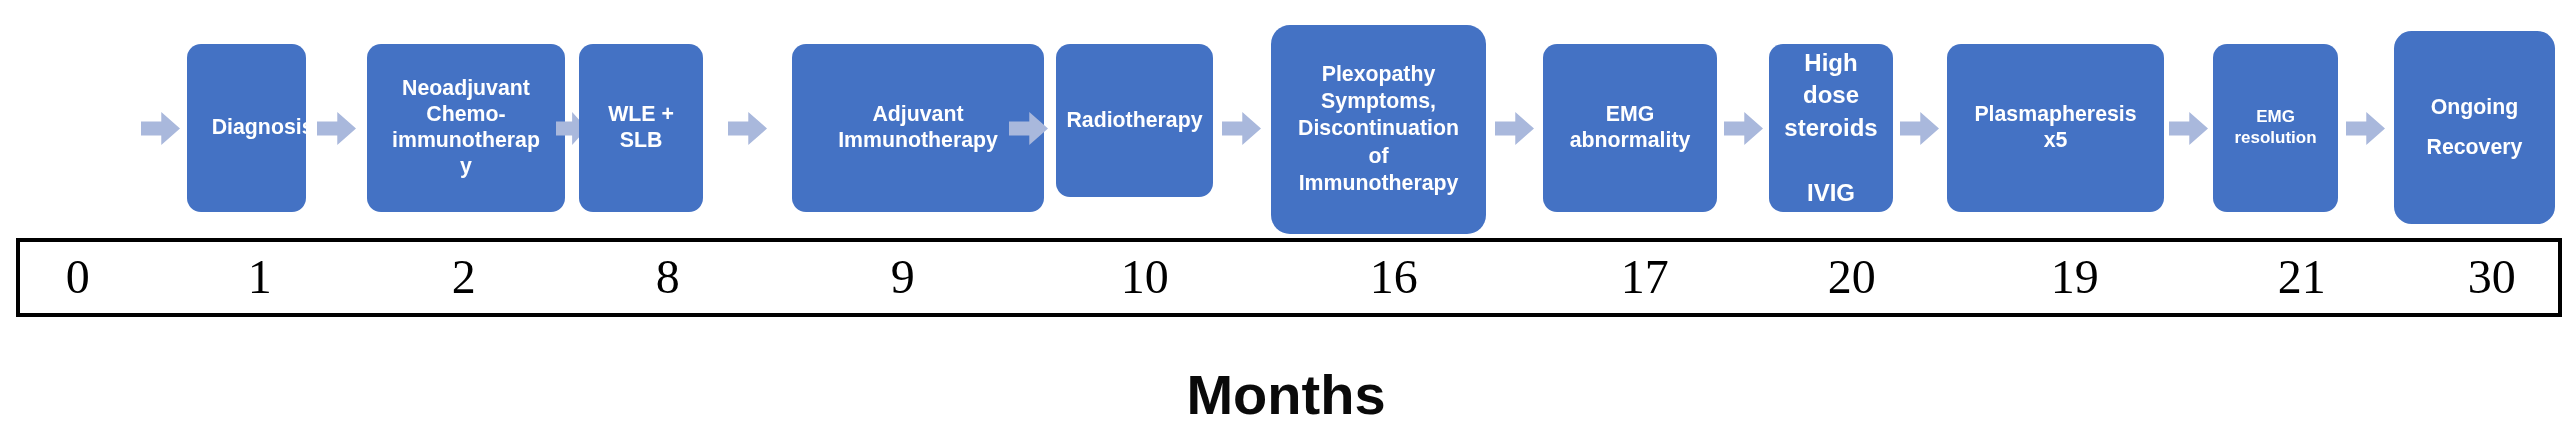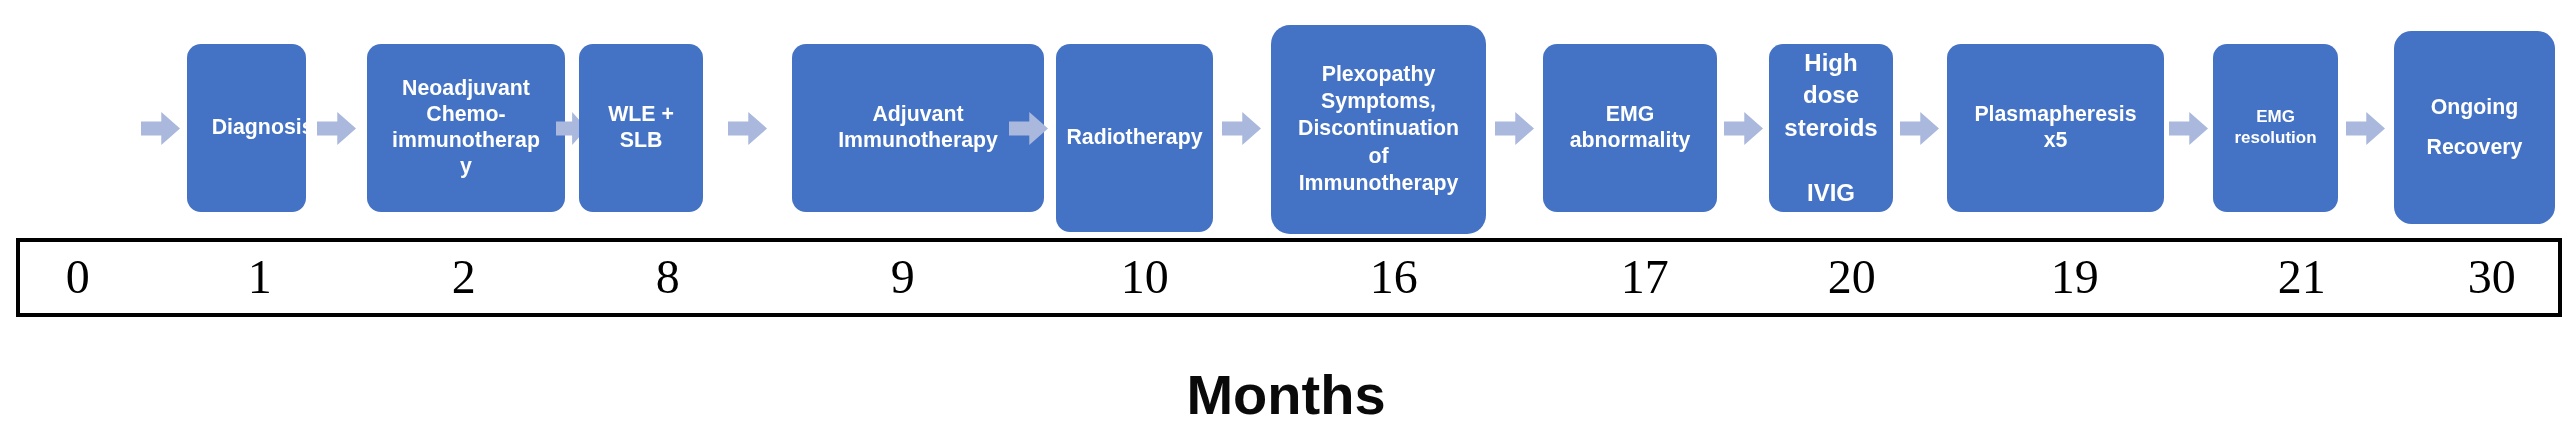--- a/index.html
+++ b/index.html
@@ -92,21 +92,21 @@
   <div class="step-box" style="left:579px; top:44px; width:124px; height:168px;">WLE +
 SLB</div>
 
   <div class="arrow" style="left:728px; top:112px;"></div>
 
   <div class="step-box" style="left:792px; top:44px; width:252px; height:168px;text-align:center;">Adjuvant
 Immunotherapy</div>
 
   <div class="arrow" style="left:1009px; top:112px;"></div>
 
-  <div class="step-box" style="left:1056px; top:44px; width:157px; height:188px;">Radiotherapy</div>
+  <div class="step-box" style="left:1056px; top:44px; width:157px; height:153px;">Radiotherapy</div>
 
   <div class="arrow" style="left:1222px; top:112px;"></div>
 
   <div class="step-box tall" style="left:1271px; top:24.5px; width:215px; height:209px;">Plexopathy
 Symptoms,
 Discontinuation
 of
 Immunotherapy</div>
 
   <div class="arrow" style="left:1495px; top:112px;"></div>

